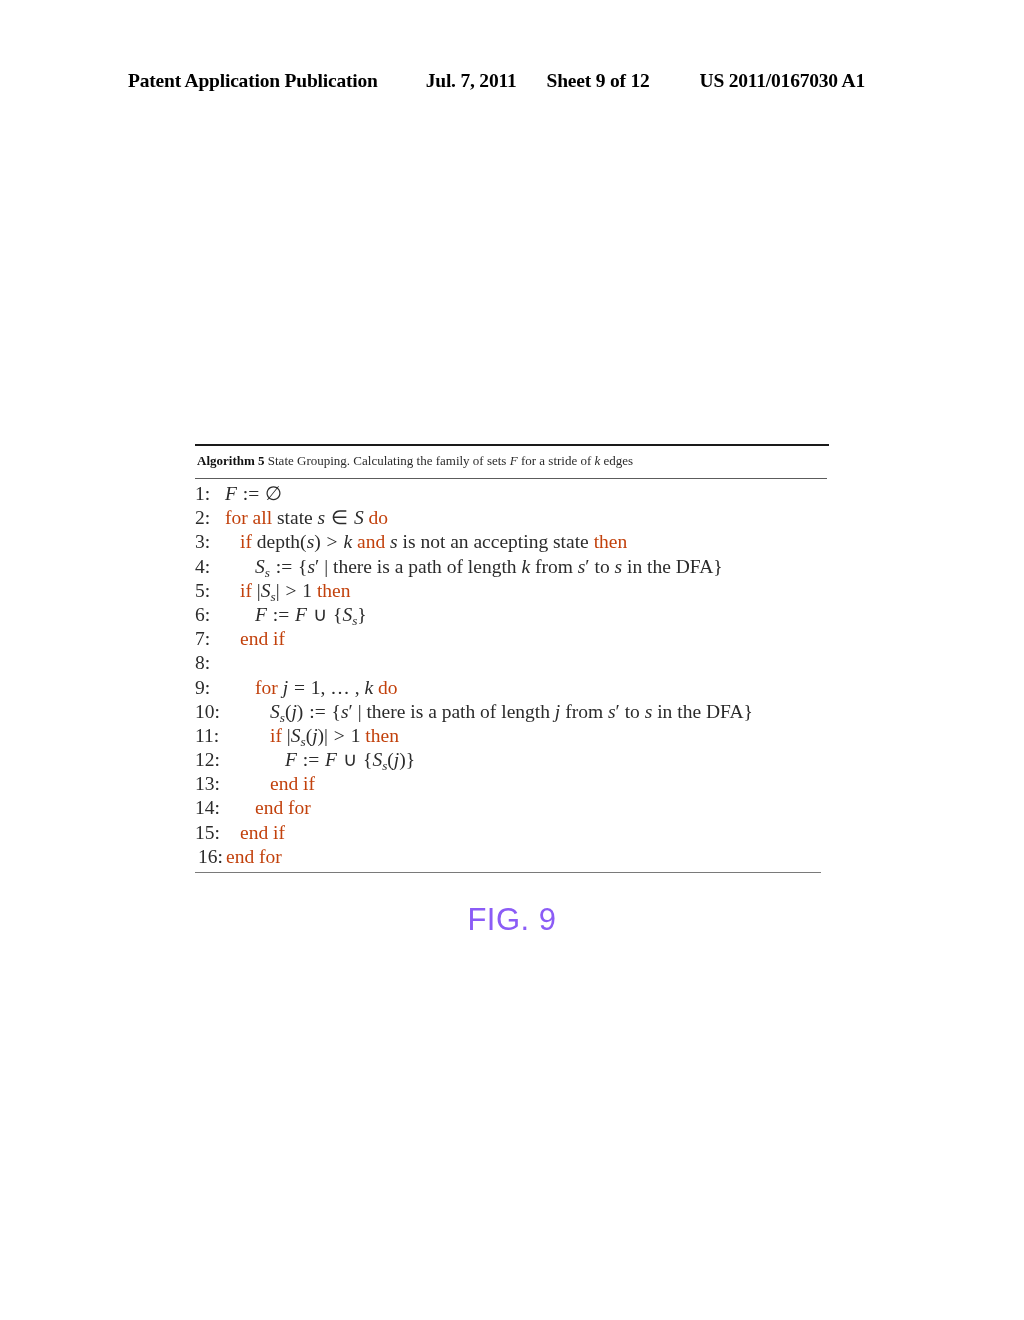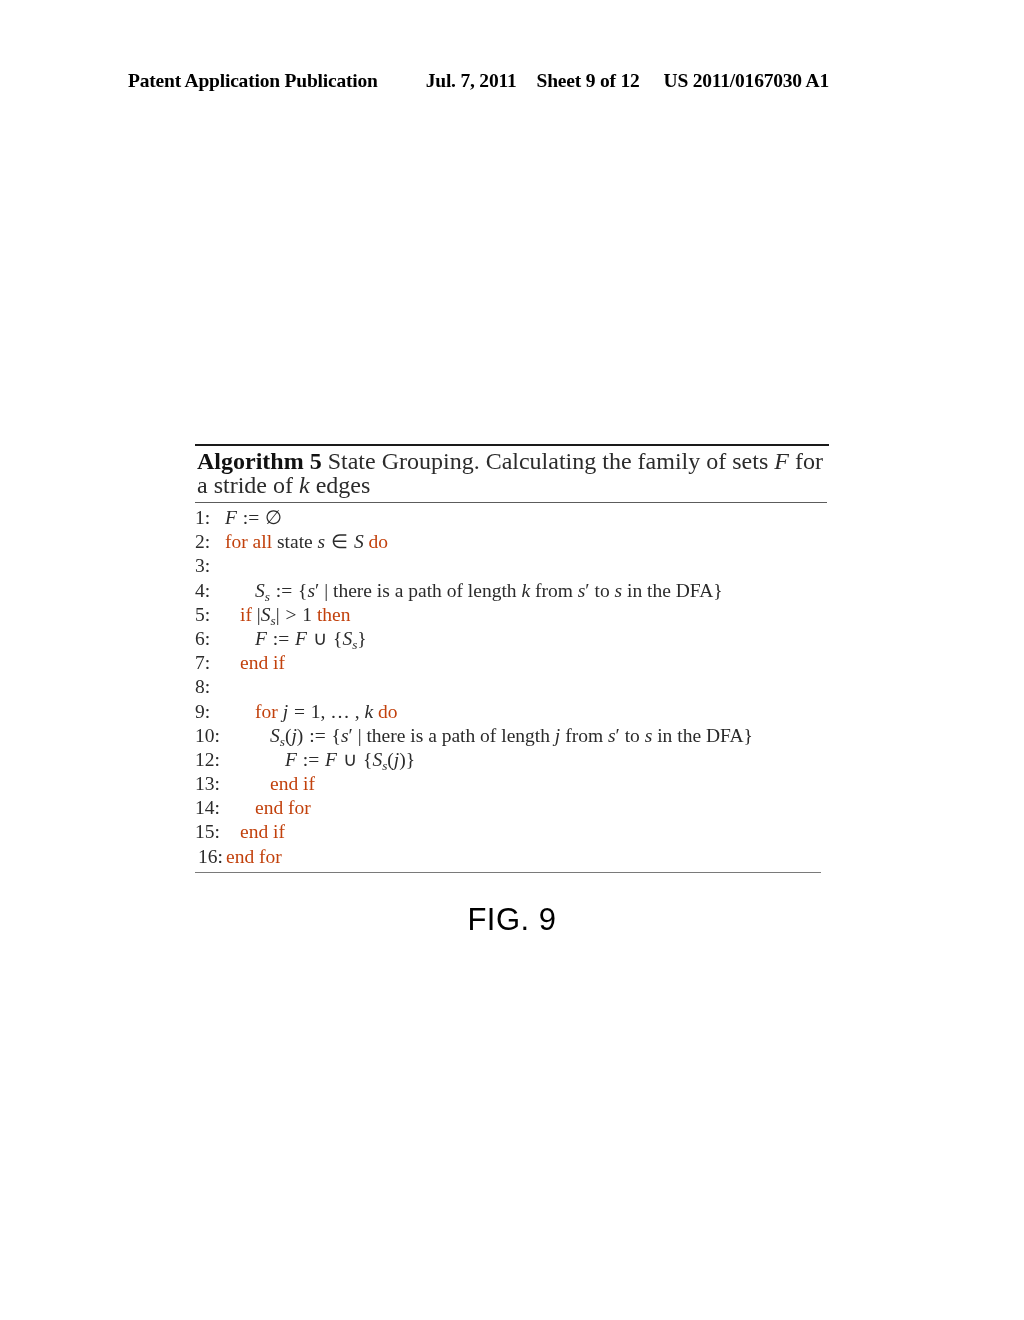--- a/index.html
+++ b/index.html
@@ -25,22 +25,22 @@
     display: flex;
     align-items: baseline;
     font-family: "Liberation Serif", serif;
     font-weight: bold;
     font-size: 19.5px;
     letter-spacing: -0.2px;
     white-space: nowrap;
   }
   #patent-header .hdr-pub   { flex: 0 0 auto; }
   #patent-header .hdr-date  { flex: 0 0 auto; margin-left: 48px; text-align: center; }
-  #patent-header .hdr-sheet { flex: 0 0 auto; margin-left: 20px; }
-  #patent-header .hdr-num   { flex: 0 0 auto; margin-left: 24px; }
+  #patent-header .hdr-sheet { flex: 0 0 auto; margin-left: 30px; }
+  #patent-header .hdr-num   { flex: 0 0 auto; margin-left: 50px; }
 
   
   #algorithm-figure {
     position: absolute;
     left: 195px;
     top: 444px;
     width: 634px;
   }
 
   .rule-top {
@@ -55,21 +55,21 @@
     margin-top: 2px;
   }
   .rule-bottom {
     height: 0;
     border-top: 1px solid #7a7a7a;
     width: 626px;
     margin-top: 1px;
   }
 
   #algorithm-caption {
-    font-size: 24px;
+    font-size: 13px;
     line-height: 24px;
     padding: 3px 0 3px 2px;
     color: #2b2b2b;
   }
   #algorithm-caption .algo-label {
     font-weight: bold;
     color: #111;
   }
 
   #algorithm-body {
@@ -120,21 +120,21 @@
   
   #figure-caption {
     position: absolute;
     left: 0;
     top: 902px;
     width: 1024px;
     text-align: center;
     font-family: "Liberation Sans", sans-serif;
     font-size: 31px;
     letter-spacing: 0.5px;
-    color: #000000;
+    color: #8b5cf6;
   }
 </style>
 </head>
 <body>
 
 <div id="patent-header">
   <span class="hdr-pub">Patent Application Publication</span>
   <span class="hdr-date">Jul. 7, 2011</span>
   <span class="hdr-sheet">Sheet 9 of 12</span>
   <span class="hdr-num">US 2011/0167030 A1</span>
@@ -160,20 +160,21 @@
       <span class="code ind-0"><span class="mi">F</span> <span class="op">:=</span> ∅</span>
     </div>
 
     <div class="algo-line">
       <span class="ln">2:</span>
       <span class="code ind-0"><span class="kw">for all</span> state <span class="mi">s</span> <span class="op">∈</span> <span class="mi">S</span> <span class="kw">do</span></span>
     </div>
 
     <div class="algo-line">
       <span class="ln">3:</span>
+      <span class="code ind-1"><span class="kw">if</span> depth(<span class="mi">s</span>) <span class="op">&gt;</span> <span class="mi">k</span> <span class="kw">and</span> <span class="mi">s</span> is not an accepting state <span class="kw">then</span></span>
     </div>
 
     <div class="algo-line">
       <span class="ln">4:</span>
       <span class="code ind-2"><span class="mi">S</span><span class="sub">s</span> <span class="op">:=</span> {<span class="mi">s</span>′ | there is a path of length <span class="mi">k</span> from <span class="mi">s</span>′ to <span class="mi">s</span> in the DFA}</span>
     </div>
 
     <div class="algo-line">
       <span class="ln">5:</span>
       <span class="code ind-1"><span class="kw">if</span> |<span class="mi">S</span><span class="sub">s</span>| <span class="op">&gt;</span> 1 <span class="kw">then</span></span>
@@ -196,20 +197,24 @@
     <div class="algo-line">
       <span class="ln">9:</span>
       <span class="code ind-2"><span class="kw">for</span> <span class="mi">j</span> <span class="op">=</span> 1, … , <span class="mi">k</span> <span class="kw">do</span></span>
     </div>
 
     <div class="algo-line">
       <span class="ln">10:</span>
       <span class="code ind-3"><span class="mi">S</span><span class="sub">s</span>(<span class="mi">j</span>) <span class="op">:=</span> {<span class="mi">s</span>′ | there is a path of length <span class="mi">j</span> from <span class="mi">s</span>′ to <span class="mi">s</span> in the DFA}</span>
     </div>
 
+    <div class="algo-line">
+      <span class="ln">11:</span>
+      <span class="code ind-3"><span class="kw">if</span> |<span class="mi">S</span><span class="sub">s</span>(<span class="mi">j</span>)| <span class="op">&gt;</span> 1 <span class="kw">then</span></span>
+    </div>
 
     <div class="algo-line">
       <span class="ln">12:</span>
       <span class="code ind-4"><span class="mi">F</span> <span class="op">:=</span> <span class="mi">F</span> <span class="op">∪</span> {<span class="mi">S</span><span class="sub">s</span>(<span class="mi">j</span>)}</span>
     </div>
 
     <div class="algo-line">
       <span class="ln">13:</span>
       <span class="code ind-3"><span class="kw">end if</span></span>
     </div>

